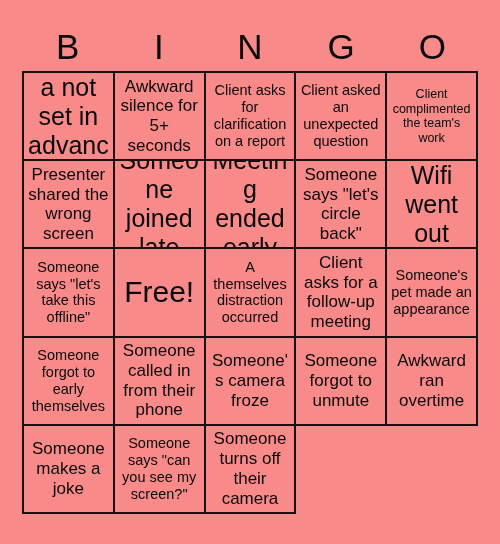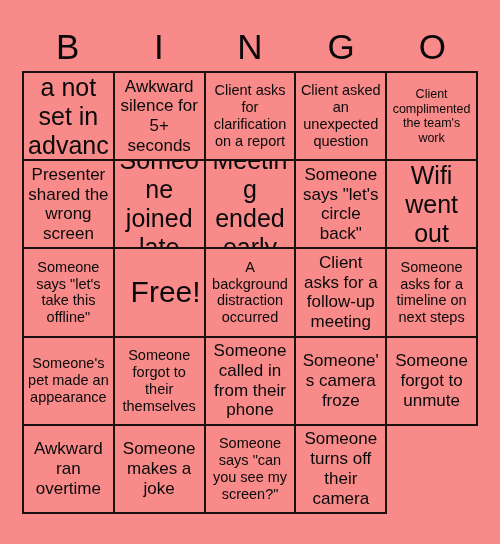--- a/index.html
+++ b/index.html
@@ -77,21 +77,21 @@
     display: block;
     width: 100%;
     text-align: center;
     color: #0a0a0a;
     line-height: 1.16;
     word-wrap: break-word;
     hyphens: none;
   }
 
   
-  .sz-xl  { font-size: 30px; text-align: right; }
+  .sz-xl  { font-size: 30px; }
   .sz-lg  { font-size: 25px; }
   .sz-md  { font-size: 17px; }
   .sz-sm  { font-size: 14.5px; }
   .sz-xs  { font-size: 12.5px; text-align: center; }
 </style>
 </head>
 <body>
 
 <div id="bingo-card">
 
@@ -137,34 +137,31 @@
     <div class="bingo-cell">
         <span class="cell-text sz-lg">Wifi went out</span>
       </div>
     <div class="bingo-cell">
         <span class="cell-text sz-sm">Someone says "let's take this offline"</span>
       </div>
     <div class="bingo-cell">
         <span class="cell-text sz-xl">Free!</span>
       </div>
     <div class="bingo-cell">
-        <span class="cell-text sz-sm">A background distraction occurred</span>
+        <span class="cell-text sz-sm">A themselves distraction occurred</span>
       </div>
     <div class="bingo-cell">
         <span class="cell-text sz-md">Client asks for a follow-up meeting</span>
       </div>
 
     <div class="bingo-cell">
-        <span class="cell-text sz-sm">Someone asks for a timeline on next steps</span>
-      </div>
-    <div class="bingo-cell">
         <span class="cell-text sz-sm">Someone's pet made an appearance</span>
       </div>
     <div class="bingo-cell">
-        <span class="cell-text sz-sm">Someone forgot to their themselves</span>
+        <span class="cell-text sz-sm">Someone forgot to early themselves</span>
       </div>
     <div class="bingo-cell">
         <span class="cell-text sz-md">Someone called in from their phone</span>
       </div>
     <div class="bingo-cell">
         <span class="cell-text sz-md">Someone's camera froze</span>
       </div>
 
     <div class="bingo-cell">
         <span class="cell-text sz-md">Someone forgot to unmute</span>

